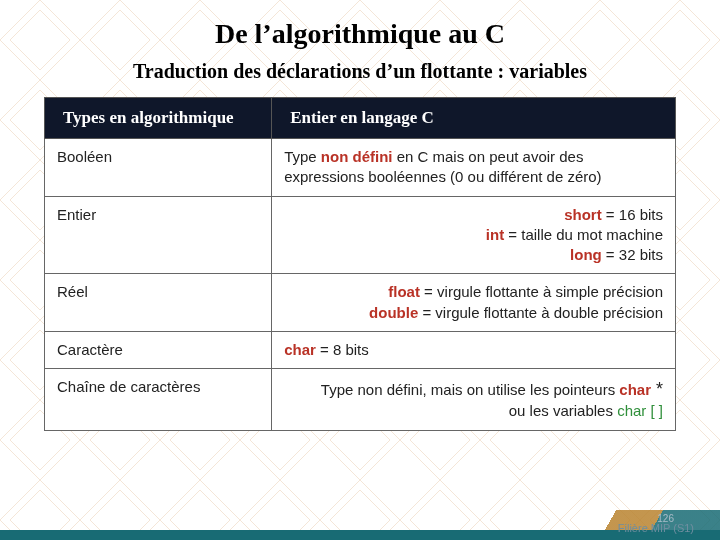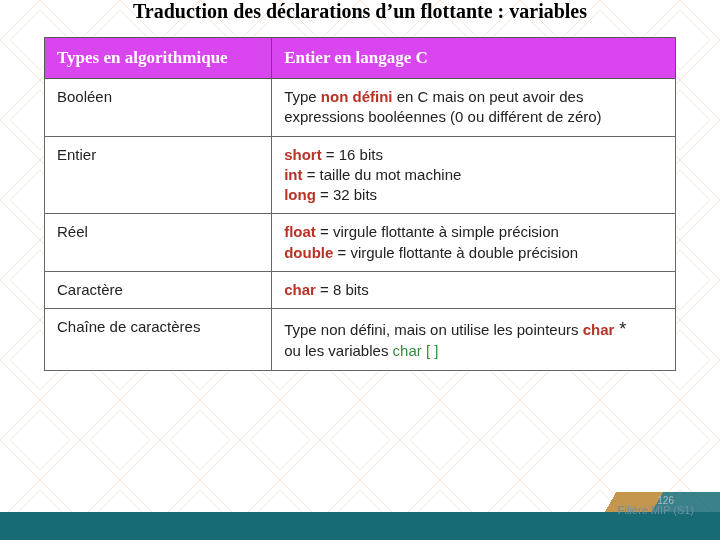--- a/index.html
+++ b/index.html
@@ -45,27 +45,27 @@
     margin: 0 44px;
     background: #fff;
   }
   table {
     width: 100%;
     border-collapse: collapse;
     background: #fff;
     table-layout: fixed;
   }
   th {
-    background: #d946ef;
+    background: #0f172a;
     color: #fff;
     text-align: left;
     font-family: Georgia, "Times New Roman", serif;
     font-weight: bold;
     font-size: 17px;
-    padding: 10px 12px;
+    padding: 10px 18px;
     border: 1px solid #555;
   }
   td {
     border: 1px solid #666;
     padding: 8px 12px;
     font-size: 15px;
     vertical-align: top;
     font-family: Arial, Helvetica, sans-serif;
     color: #222;
     line-height: 1.35;
@@ -109,36 +109,38 @@
     position: absolute;
     right: 46px;
     bottom: 34px;
     font-size: 10px;
     color: #a8bcc8;
     z-index: 3;
     font-family: Arial, sans-serif;
   }
   .line {
     display:block;
+    text-align:right;
   }
 </style>
 </head>
 <body>
 
 <svg class="bg-pattern" width="720" height="540" viewBox="0 0 720 540" aria-hidden="true">
   <defs>
     <pattern id="diamond" width="80" height="80" patternUnits="userSpaceOnUse">
       <path d="M40 0 L80 40 L40 80 L0 40 Z" fill="none" stroke="#c47a2e" stroke-width="1"></path>
       <path d="M40 10 L70 40 L40 70 L10 40 Z" fill="none" stroke="#c47a2e" stroke-width="1"></path>
     </pattern>
   </defs>
   <rect width="720" height="540" fill="url(#diamond)"></rect>
 </svg>
 
 <div class="stage">
+  <h1 class="title">De l’algorithmique au C</h1>
   <h2 class="subtitle">Traduction des déclarations d’un flottante : variables</h2>
 
   <div class="table-wrap">
     <table>
       <colgroup>
         <col class="algo-col">
         <col>
       </colgroup>
       <thead>
         <tr>

